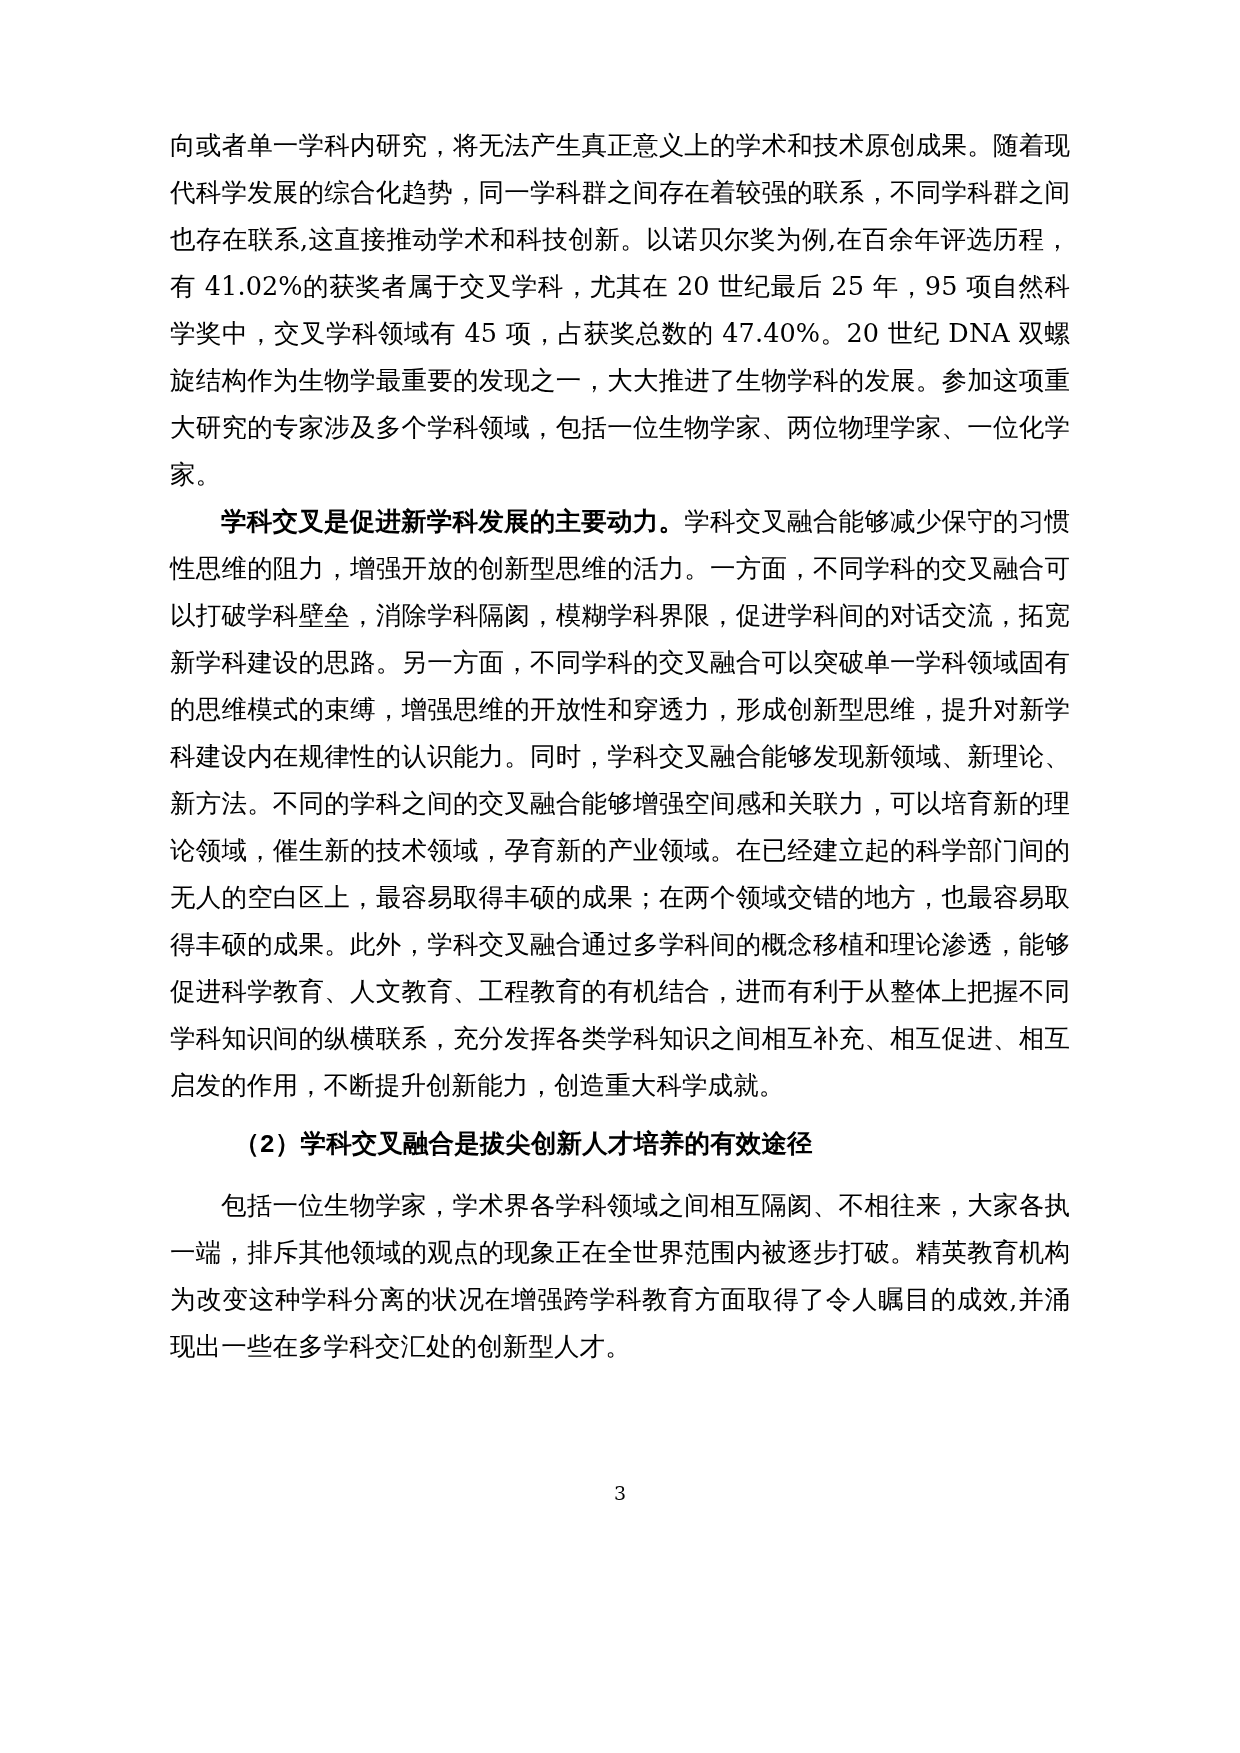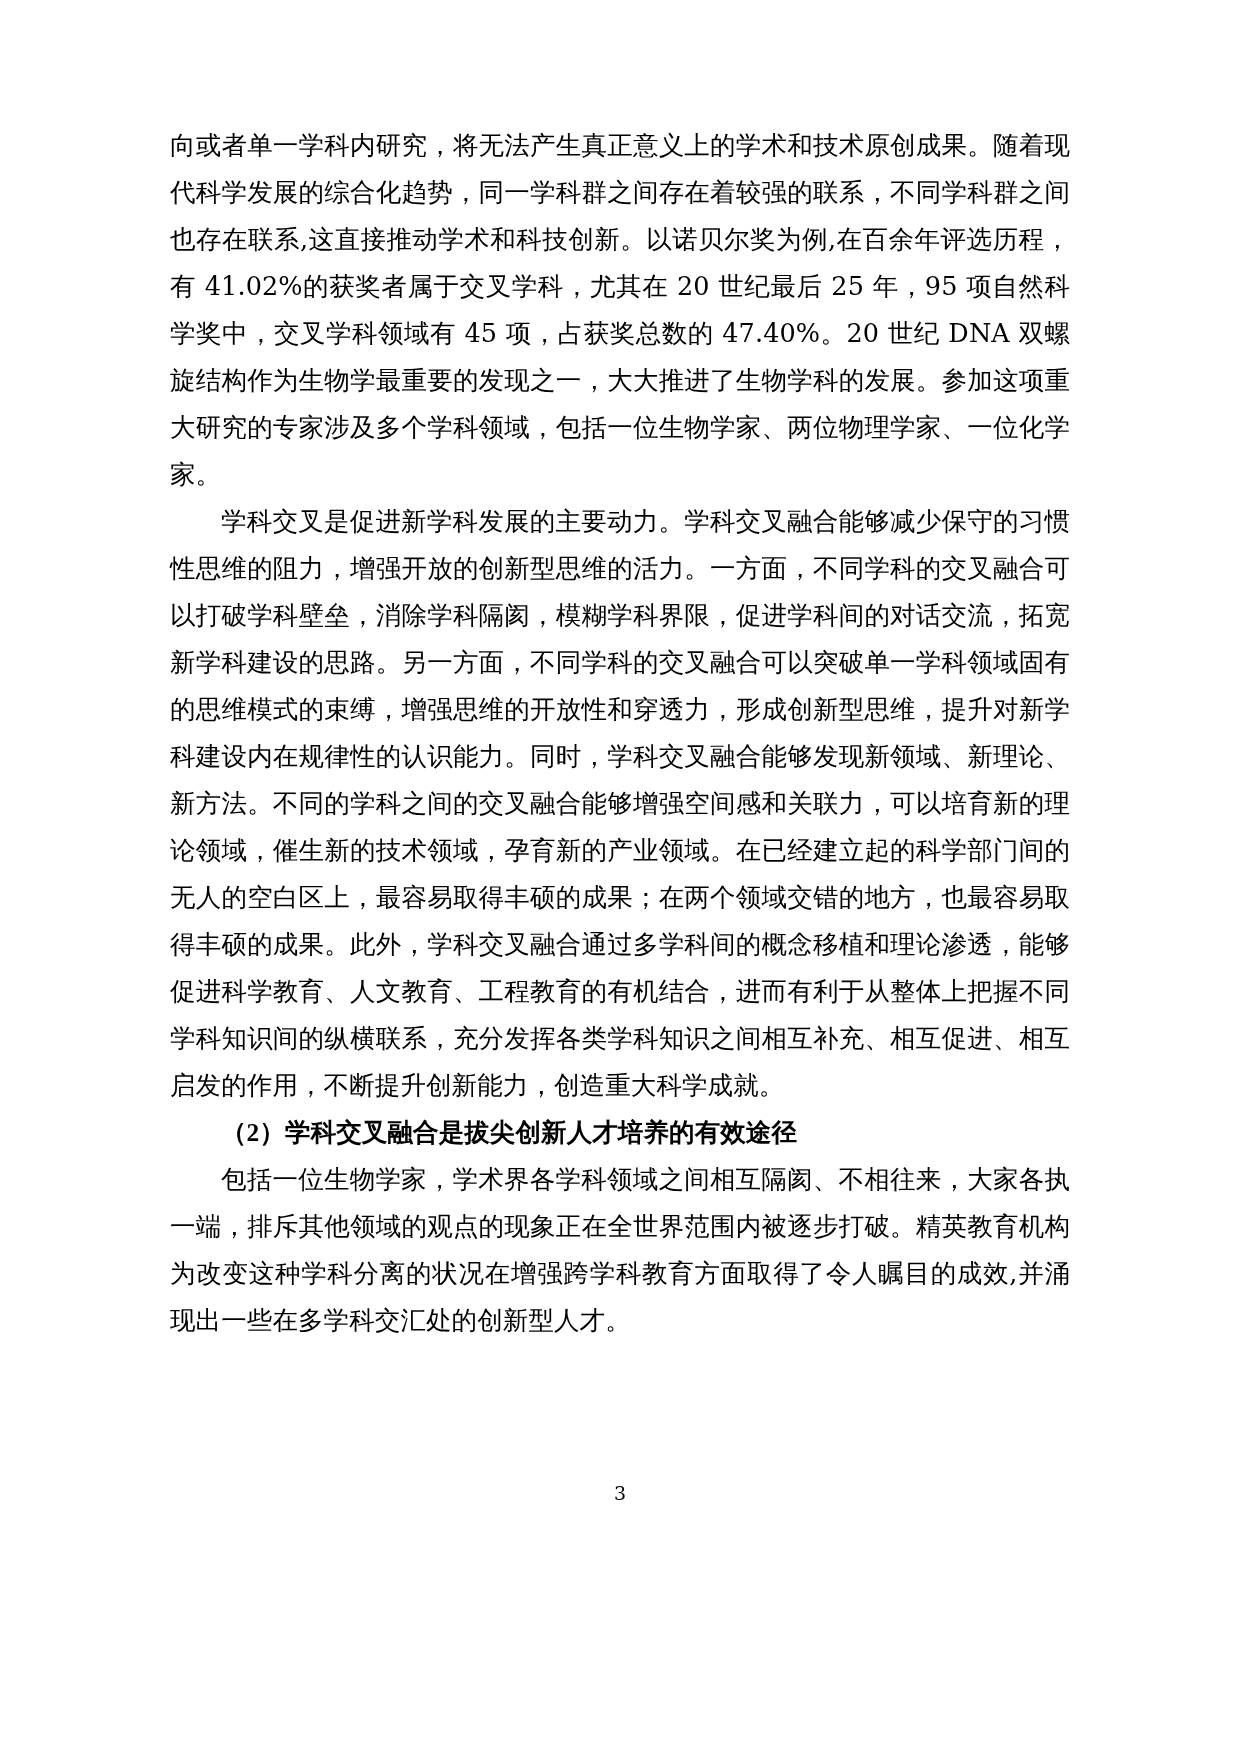--- a/index.html
+++ b/index.html
@@ -29,29 +29,29 @@
     line-height: 47px;
     color: #000000;
     text-align: justify;
     text-justify: inter-ideograph;
     letter-spacing: 0.1px;
   }
   .indent {
     text-indent: 51px;
   }
   .bold-lead {
-    font-weight: normal;
+    font-weight: bold;
   }
   .heading {
-    font-family: Liberation Serif, serif;
+    font-family: Liberation Mono, monospace;
     font-size: 25.5px;
     line-height: 47px;
     font-weight: bold;
     text-indent: 51px;
-    margin: 0;
+    margin: 13px;
     color: #000000;
   }
   .para-gap {
     margin-top: 0px;
   }
   .page-number {
     position: absolute;
     left: 0;
     right: 0;
     top: 1482px;

